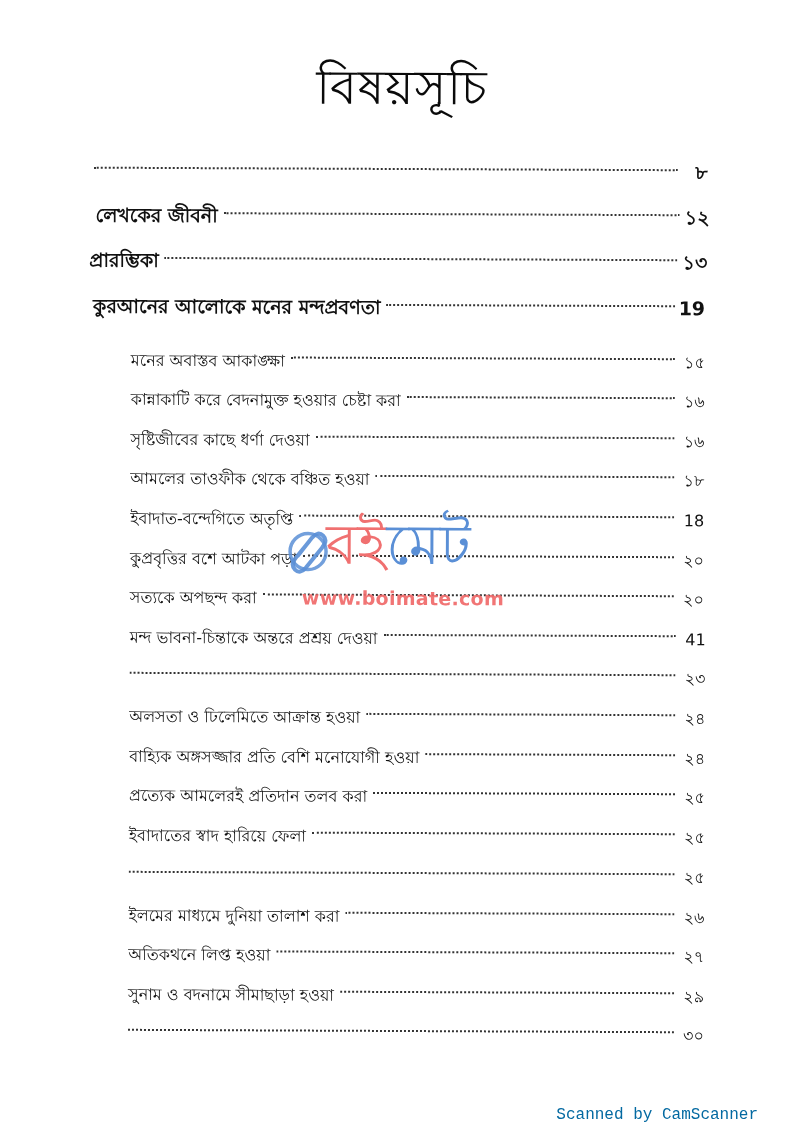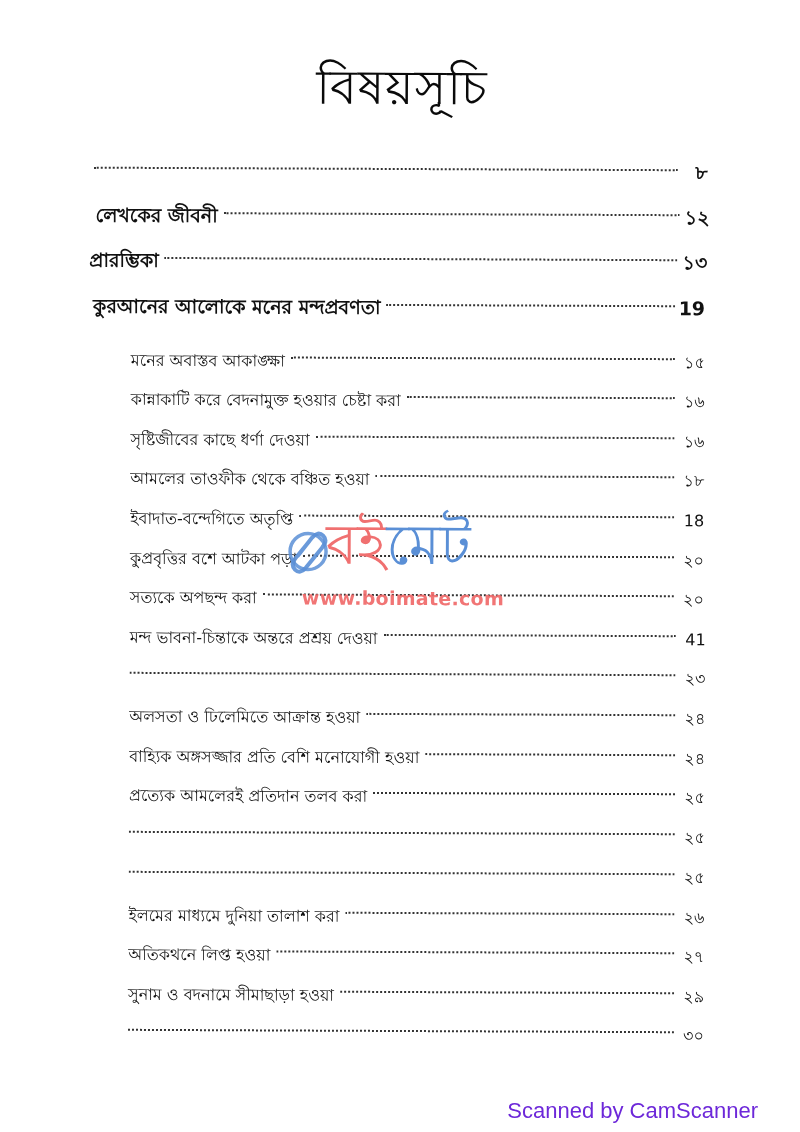--- a/index.html
+++ b/index.html
@@ -116,23 +116,23 @@
       color: #f06a6a;
       letter-spacing: 0.3px;
       opacity: 0.92;
       white-space: nowrap;
       margin-top: 9px;
     }
     .footer {
       position: absolute;
       right: 42px;
       bottom: 8px;
-      font-family: Liberation Sans, sans-serif;
-      font-size: 22px;
-      color: #6d28d9;
+      font-family: Liberation Mono, monospace;
+      font-size: 16px;
+      color: #0369a1;
     }
   </style>
 </head>
 <body>
 
 <div class="page">
 
   <div class="title">বিষয়সূচি</div>
 
   <div class="toc">
@@ -210,20 +210,21 @@
       <span class="label">বাহ্যিক অঙ্গসজ্জার প্রতি বেশি মনোযোগী হওয়া</span>
       <span class="dots"></span>
       <span class="num">২৪</span>
     </div>
     <div class="entry sub" style="left:130px; top:772px; width:576px;">
       <span class="label">প্রত্যেক আমলেরই প্রতিদান তলব করা</span>
       <span class="dots"></span>
       <span class="num">২৫</span>
     </div>
     <div class="entry sub" style="left:130px; top:812px; width:576px;">
+      <span class="label">ইবাদাতের স্বাদ হারিয়ে ফেলা</span>
       <span class="dots"></span>
       <span class="num">২৫</span>
     </div>
     <div class="entry sub" style="left:130px; top:852px; width:576px;">
       <span class="dots"></span>
       <span class="num">২৫</span>
     </div>
     <div class="entry sub" style="left:130px; top:892px; width:576px;">
       <span class="label">ইলমের মাধ্যমে দুনিয়া তালাশ করা</span>
       <span class="dots"></span>

